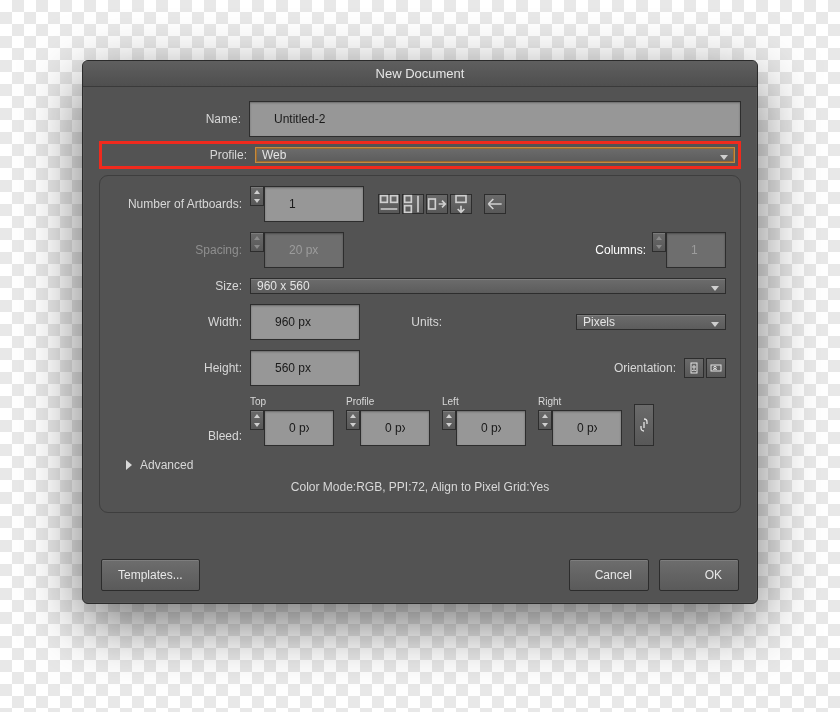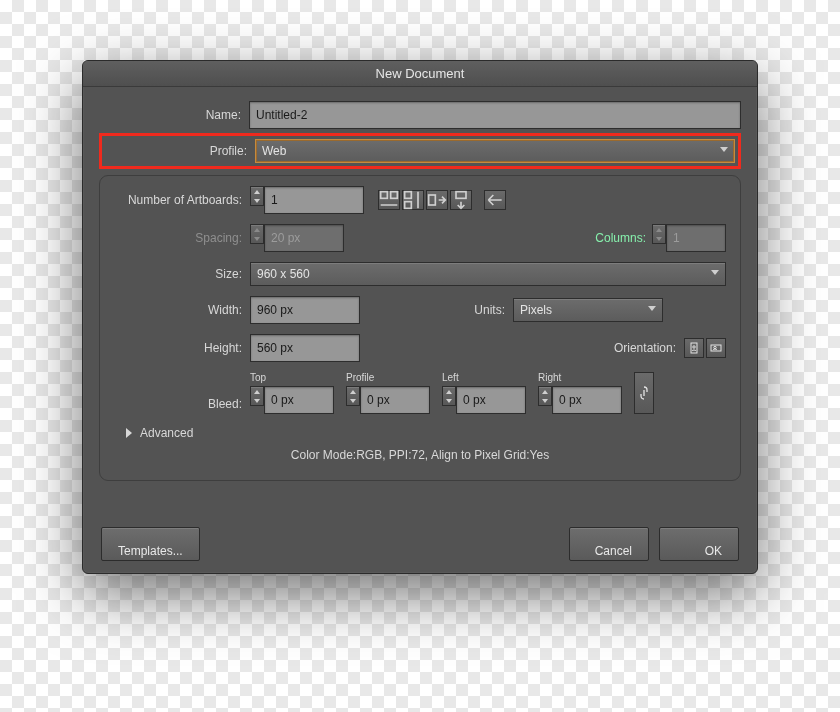--- a/index.html
+++ b/index.html
@@ -51,32 +51,32 @@
     .label {
       width: 150px;
       text-align: right;
       padding-right: 8px;
       color: #d8d8d8;
     }
     .label.disabled { color: #8f8f8f; }
     .textinput {
       background: #979797;
       border: 1px solid #2d2d2d;
-      height: 28px;
-      padding: 0 6px;
+      height: 36px;
+      padding: 0 24px;
       color: #1a1a1a;
       font-size: 12px;
       box-shadow: inset 0 1px 2px rgba(0,0,0,.3);
     }
     .textinput.wide { flex: 1; }
     .textinput.disabled { background: #6e6e6e; color: #9c9c9c; }
     .dropdown {
       background: linear-gradient(#6c6c6c,#5c5c5c);
       border: 1px solid #2d2d2d;
-      height: 24px;
+      height: 16px;
       padding: 0 20px 0 6px;
       color: #e4e4e4;
       font-size: 12px;
       position: relative;
       display: flex;
       align-items: center;
       box-shadow: inset 0 1px 0 rgba(255,255,255,.12);
     }
     .dropdown::after {
       content: "";
@@ -162,22 +162,22 @@
       border-bottom: 5px solid transparent;
       border-left: 6px solid #d8d8d8;
       margin-right: 8px;
     }
     .summary { text-align: center; color: #d8d8d8; margin: 6px 0 4px 0; }
     .button-bar { display: flex; justify-content: space-between; margin-top: 46px; padding: 0 2px; }
     .btn {
       background: linear-gradient(#6d6d6d,#5a5a5a);
       border: 1px solid #2c2c2c;
       color: #e8e8e8;
-      height: 17px;
-      padding: 16px 16px;
+      height: 32px;
+      padding: 4px 16px;
       font-size: 12px;
       box-shadow: inset 0 1px 0 rgba(255,255,255,.12);
       border-radius: 2px;
     }
     .btn-right { display: flex; gap: 10px; }
     .btn.wide { min-width: 80px; text-align: right; }
     .orientation-btns { display: flex; gap: 2px; }
     .orientation-btns .iconbtn svg { width: 12px; height: 12px; }
     .half-row { display: flex; align-items: center; flex: 1; }
     .half-label { width: 90px; text-align: right; padding-right: 8px; color: #d8d8d8; }
@@ -254,42 +254,42 @@
       <div class="row">
         <div class="label disabled" style="width:136px">Spacing:</div>
         <div class="field-group">
           <div class="stepper disabled">
               <div class="up"></div>
               <div class="down"></div>
             </div>
           <input class="textinput disabled" style="width: 80px;" disabled="" value="20 px">
         </div>
         <div class="half-row" style="justify-content:flex-end">
-          <div class="small-label disabled" style="color:#86efac">Columns:</div>
+          <div class="small-label disabled" style="color:#ffffff">Columns:</div>
           <div class="field-group">
             <div class="stepper disabled">
                 <div class="up"></div>
                 <div class="down"></div>
               </div>
             <input class="textinput disabled" style="width: 60px;" disabled="" value="1">
           </div>
         </div>
       </div>
 
       <div class="row">
         <div class="label" style="width:136px">Size:</div>
         <div class="dropdown wide">
           <span>960 x 560</span>
         </div>
       </div>
 
       <div class="row">
         <div class="label" style="width:136px">Width:</div>
         <input class="textinput" style="width: 110px;" value="960 px">
-        <div class="half-row" style="justify-content:center">
+        <div class="half-row" style="justify-content:space-between">
           <div class="half-label">Units:</div>
           <div class="dropdown" style="width:150px">
             <span>Pixels</span>
           </div>
         </div>
       </div>
 
       <div class="row">
         <div class="label" style="width:136px">Height:</div>
         <input class="textinput" style="width: 110px;" value="560 px">

